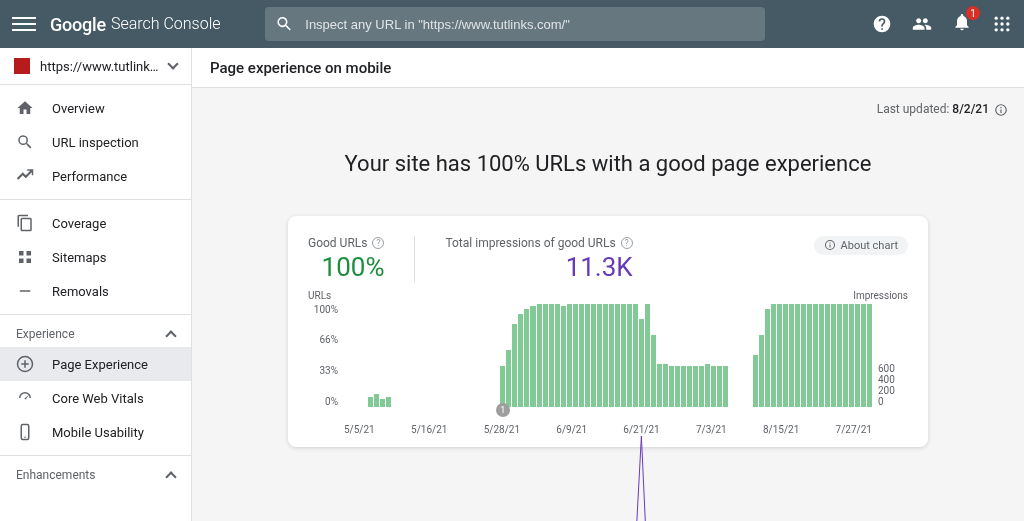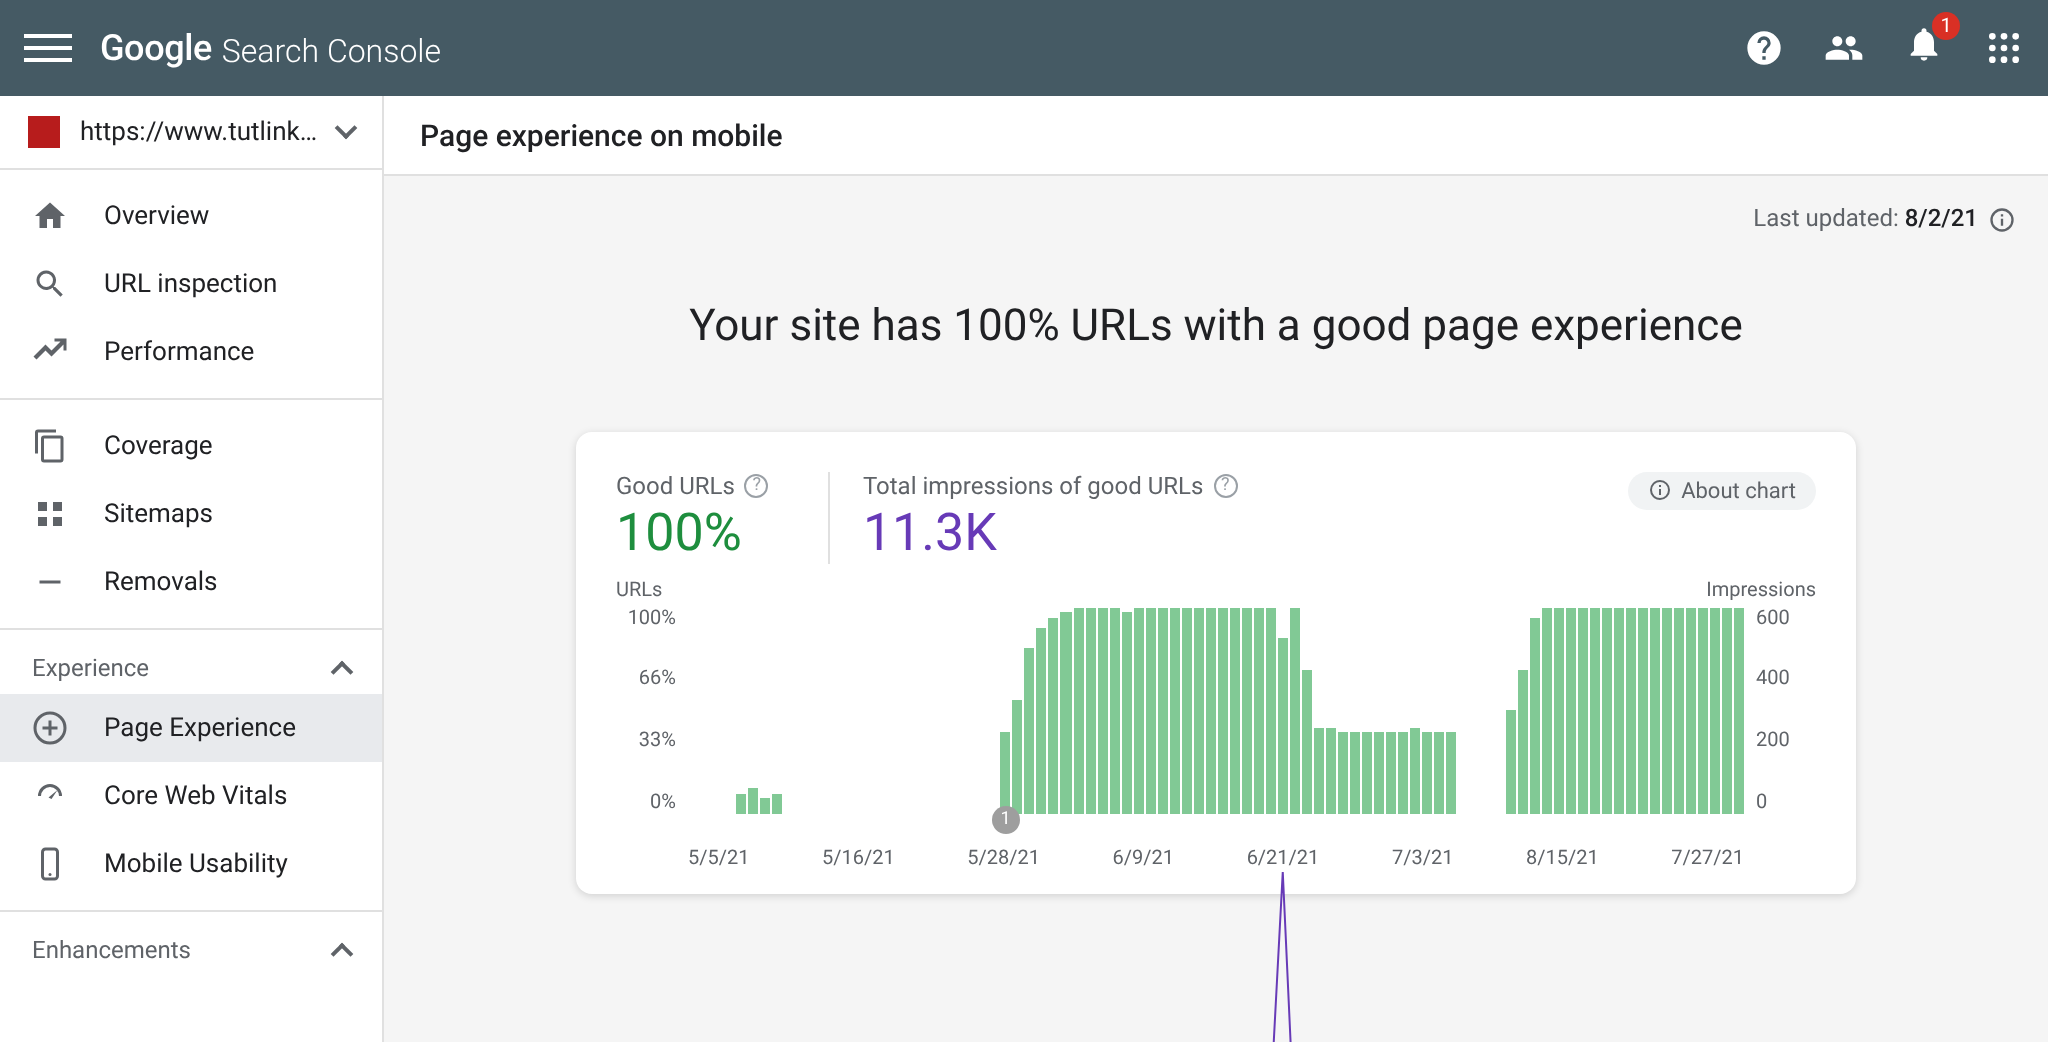--- a/index.html
+++ b/index.html
@@ -2,21 +2,21 @@
 <html><head>
 <meta charset="utf-8">
 <style>
   * { box-sizing: border-box; margin: 0; padding: 0; }
   html, body { height: 100%; font-family: Roboto, Arial, sans-serif; background: #f5f5f5; color: #202124; }
   body { width: 1024px; height: 521px; overflow: hidden; }
 
   .header { height: 48px; background: #455a64; display: flex; align-items: center; color: #fff; padding: 0 12px; gap: 14px; }
   .hamburger { width: 24px; height: 24px; display: flex; flex-direction: column; justify-content: center; gap: 4px; cursor: pointer; }
   .hamburger div { height: 2px; background: #fff; }
-  .logo { display: flex; align-items: flex-end; gap: 5px; }
+  .logo { display: flex; align-items: flex-start; gap: 5px; }
   .logo .g { font-size: 18px; font-weight: 500; letter-spacing: -.2px; }
   .logo .sc { font-size: 16px; font-weight: 300; }
   .search-bar { flex: 1; max-width: 500px; height: 34px; background: rgba(255,255,255,0.18); border-radius: 4px; display: flex; align-items: center; padding: 0 10px; gap: 12px; margin-left: 30px; }
   .search-bar input { background: transparent; border: none; outline: none; color: #fff; font-size: 13px; width: 100%; }
   .search-bar input::placeholder { color: rgba(255,255,255,.8); }
   .header-right { margin-left: auto; display: flex; align-items: center; gap: 20px; }
   .icon-svg { width: 20px; height: 20px; fill: #fff; }
   .bell-wrap { position: relative; }
   .bell-badge { position: absolute; top: -6px; right: -8px; background: #d93025; color: #fff; font-size: 10px; width: 14px; height: 14px; border-radius: 50%; display: flex; align-items: center; justify-content: center; }
 
@@ -35,53 +35,59 @@
   .nav-i { width: 18px; height: 18px; fill: #5f6368; flex-shrink: 0; }
 
   .main { flex: 1; display: flex; flex-direction: column; overflow: hidden; }
   .page-header { height: 40px; background: #fff; border-bottom: 1px solid #e0e0e0; display: flex; align-items: center; padding: 0 18px; font-size: 15px; font-weight: 500; }
   .page-body { flex: 1; overflow-y: auto; padding: 0 16px; }
   .last-updated { text-align: right; font-size: 12px; color: #5f6368; padding: 14px 0; }
   .last-updated b { color: #202124; font-weight: 500; }
   .summary-title { text-align: center; font-size: 22px; font-weight: 400; margin: 20px 0 40px; color: #202124; }
 
   .card { background: #fff; border-radius: 8px; box-shadow: 0 1px 4px rgba(0,0,0,.15); margin: 0 auto; max-width: 640px; padding: 20px 20px 12px; }
-  .metrics { display: flex; align-items: flex-start; gap: 16px; position: relative; }
+  .metrics { display: flex; align-items: flex-start; gap: 30px; position: relative; text-align: right; }
   .metric { border-right: 0 solid #e0e0e0; padding-right: 0; }
   .metric.first { border-right: 1px solid #e0e0e0; padding-right: 30px; }
   .metric-label { font-size: 12px; color: #5f6368; display: flex; gap: 5px; align-items: center; }
   .metric-value { font-size: 26px; font-weight: 400; margin-top: 2px; }
   .good-val { color: #1e8e3e; }
   .impr-val { color: #673ab7; }
   .help-icon { width: 12px; height: 12px; border: 1px solid #9aa0a6; border-radius: 50%; font-size: 9px; display: flex; align-items: center; justify-content: center; color: #9aa0a6; }
   .about-chart { margin-left: auto; background: #f1f3f4; border-radius: 12px; font-size: 11px; color: #5f6368; padding: 3px 10px; display: flex; align-items: center; gap: 5px; cursor: pointer; }
 
   .chart-area { margin-top: 8px; height: 145px; position: relative; }
   .axis-label { font-size: 10px; color: #5f6368; position: absolute; }
   .chart-plot { position: absolute; left: 36px; right: 36px; top: 14px; bottom: 28px; }
   .bars { position: absolute; inset: 0; display: flex; align-items: flex-end; gap: 1px; }
   .bar { flex: 1; background: #81c995; }
   .line-svg { position: absolute; inset: 0; }
   .x-ticks { position: absolute; left: 36px; right: 36px; bottom: 0; display: flex; justify-content: space-between; font-size: 10px; color: #5f6368; }
   .y-left { position: absolute; left: 0; top: 14px; bottom: 28px; width: 34px; font-size: 10px; color: #5f6368; display: flex; flex-direction: column; justify-content: space-between; align-items: flex-end; padding-right: 4px; }
-  .y-right { position: absolute; right: 0; top: 14px; bottom: 28px; width: 34px; font-size: 10px; color: #5f6368; display: flex; flex-direction: column; justify-content: space-between; align-items: flex-start; padding-left: 4px; }
+  .y-right { position: absolute; right: 0; top: 14px; bottom: 28px; width: 34px; font-size: 10px; color: #5f6368; display: flex; flex-direction: column; justify-content: flex-end; align-items: flex-start; padding-left: 4px; }
   .annot { position: absolute; bottom: 18px; left: 200px; width: 14px; height: 14px; background: #9e9e9e; border-radius: 50%; color: #fff; font-size: 9px; display: flex; align-items: center; justify-content: center; z-index: 5; }
 </style>
 </head>
 <body>
 
 <div class="header">
   <div class="hamburger">
       <div></div>
       <div></div>
       <div></div>
     </div>
   <div class="logo">
     <span class="g">Google</span>
     <span class="sc">Search Console</span>
+  </div>
+  <div class="search-bar">
+    <svg class="icon-svg" viewBox="0 0 24 24">
+        <path d="M15.5 14h-.79l-.28-.27a6.471 6.471 0 001.57-5.23c-.47-2.78-2.79-5-5.59-5.34a6.505 6.505 0 00-7.27 7.27c.34 2.8 2.56 5.12 5.34 5.59a6.471 6.471 0 005.23-1.57l.27.28v.79l4.25 4.25c.41.41 1.08.41 1.49 0 .41-.41.41-1.08 0-1.49L15.5 14zm-6 0C7.01 14 5 11.99 5 9.5S7.01 5 9.5 5 14 7.01 14 9.5 11.99 14 9.5 14z"></path>
+      </svg>
+    <input placeholder="Inspect any URL in &quot;https://www.tutlinks.com/&quot;" style="">
   </div>
   <div class="header-right">
     <svg class="icon-svg" viewBox="0 0 24 24">
         <path d="M12 2a10 10 0 100 20 10 10 0 000-20zm1 17h-2v-2h2v2zm2.07-7.75l-.9.92C13.45 12.9 13 13.5 13 15h-2v-.5c0-1.1.45-2.1 1.17-2.83l1.24-1.26A1.98 1.98 0 0012 7a2 2 0 00-2 2H8a4 4 0 118 0c0 .88-.36 1.68-.93 2.25z"></path>
       </svg>
     <svg class="icon-svg" viewBox="0 0 24 24">
         <path d="M16 11c1.66 0 3-1.34 3-3s-1.34-3-3-3-3 1.34-3 3 1.34 3 3 3zm-8 0c1.66 0 3-1.34 3-3S9.66 5 8 5 5 6.34 5 8s1.34 3 3 3zm0 2c-2.33 0-7 1.17-7 3.5V19h14v-2.5C15 14.17 10.33 13 8 13zm8 0c-.29 0-.62.02-.97.05C16.21 13.9 17 15.02 17 16.5V19h6v-2.5c0-2.33-4.67-3.5-7-3.5z"></path>
       </svg>
     <div class="bell-wrap">
       <svg class="icon-svg" viewBox="0 0 24 24">

